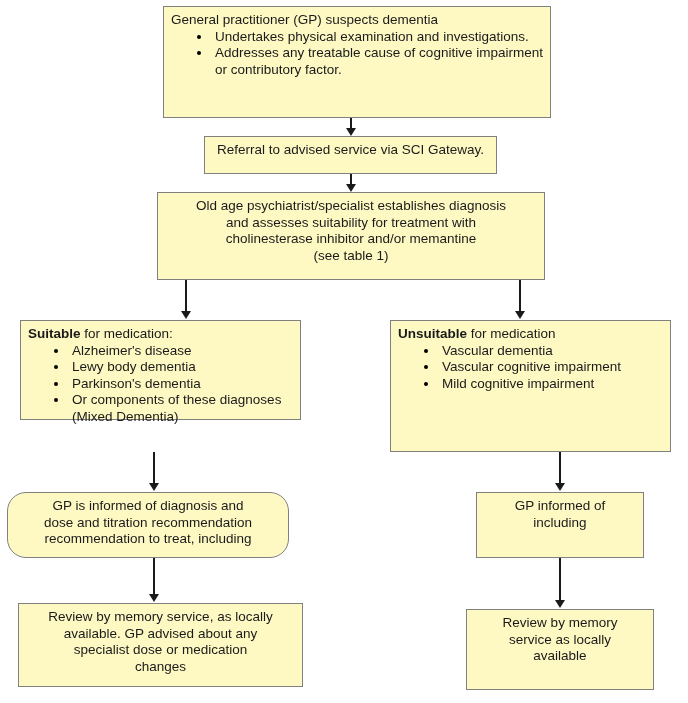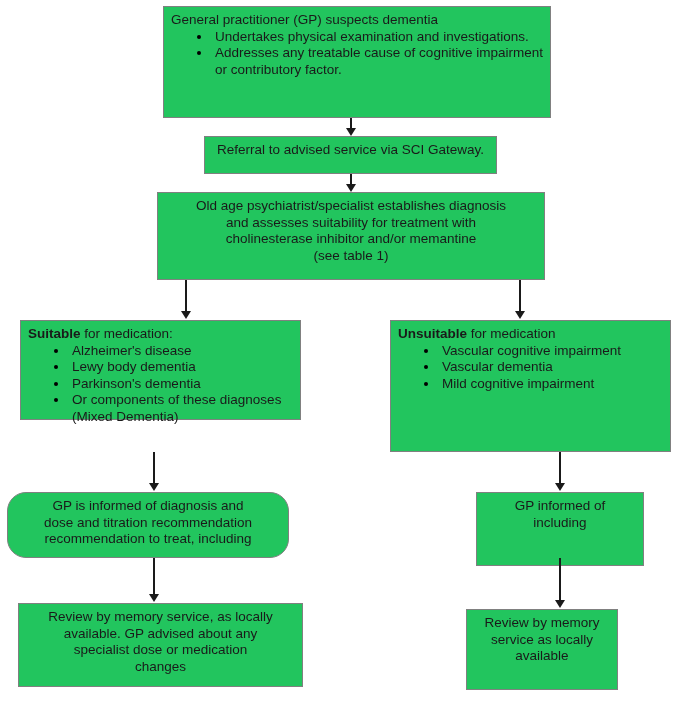--- a/index.html
+++ b/index.html
@@ -14,21 +14,21 @@
   #canvas {
     position: relative;
     width: 688px;
     height: 703px;
     background: #ffffff;
     overflow: hidden;
   }
   .box {
     position: absolute;
     border: 1px solid #808080;
-    background: #22c55e;
+    background: #fef9c3;
     box-sizing: border-box;
     font-size: 13.5px;
     line-height: 16.5px;
     color: #1a1a1a;
   }
   .box .pad {
     padding: 5px 7px 4px 7px;
   }
   .center { text-align: center; }
   .left { text-align: left; }
@@ -142,25 +142,25 @@
       </ul>
     </div>
   </div>
 
   <div class="box" style="left:390px; top:320px; width:281px; height:132px;">
     <div class="pad left">
       <span class="title-line"><span class="bold">Unsuitable</span><span> for medication</span></span>
       <ul class="bullets">
         <li>
             <span class="dot"></span>
+            <span class="txt">Vascular dementia</span>
+          </li>
+        <li>
+            <span class="dot"></span>
             <span class="txt">Vascular cognitive impairment</span>
-          </li>
-        <li>
-            <span class="dot"></span>
-            <span class="txt">Vascular dementia</span>
           </li>
         <li>
             <span class="dot"></span>
             <span class="txt">Mild cognitive impairment</span>
           </li>
       </ul>
     </div>
   </div>
 
   <div class="vline" style="left:153px; top:452px; height:33px;"></div>
@@ -170,21 +170,21 @@
   <div class="arrowhead" style="left:555px; top:483px;"></div>
 
   <div class="box" style="left:7px; top:492px; width:282px; height:66px;border-radius:19px;">
     <div class="pad center">
       <span class="title-line">GP is informed of diagnosis and</span>
       <span class="title-line">dose and titration recommendation</span>
       <span class="title-line">recommendation to treat, including</span>
     </div>
   </div>
 
-  <div class="box" style="left:476px; top:492px; width:168px; height:74px;">
+  <div class="box" style="left:476px; top:492px; width:168px; height:66px;">
     <div class="pad center">
       <span class="title-line">GP informed of</span>
       <span class="title-line">including</span>
     </div>
   </div>
 
   <div class="vline" style="left:153px; top:558px; height:38px;"></div>
   <div class="arrowhead" style="left:149px; top:594px;"></div>
 
   <div class="vline" style="left:559px; top:558px; height:48px;"></div>
@@ -192,21 +192,21 @@
 
   <div class="box" style="left:18px; top:603px; width:285px; height:84px;">
     <div class="pad center">
       <span class="title-line">Review by memory service, as locally</span>
       <span class="title-line">available. GP advised about any</span>
       <span class="title-line">specialist dose or medication</span>
       <span class="title-line">changes</span>
     </div>
   </div>
 
-  <div class="box" style="left:466px; top:609px; width:152px; height:81px;">
+  <div class="box" style="left:466px; top:609px; width:188px; height:81px;">
     <div class="pad center">
       <span class="title-line">Review by memory</span>
       <span class="title-line">service as locally</span>
       <span class="title-line">available</span>
     </div>
   </div>
 
 </div>
 
 </body></html>

